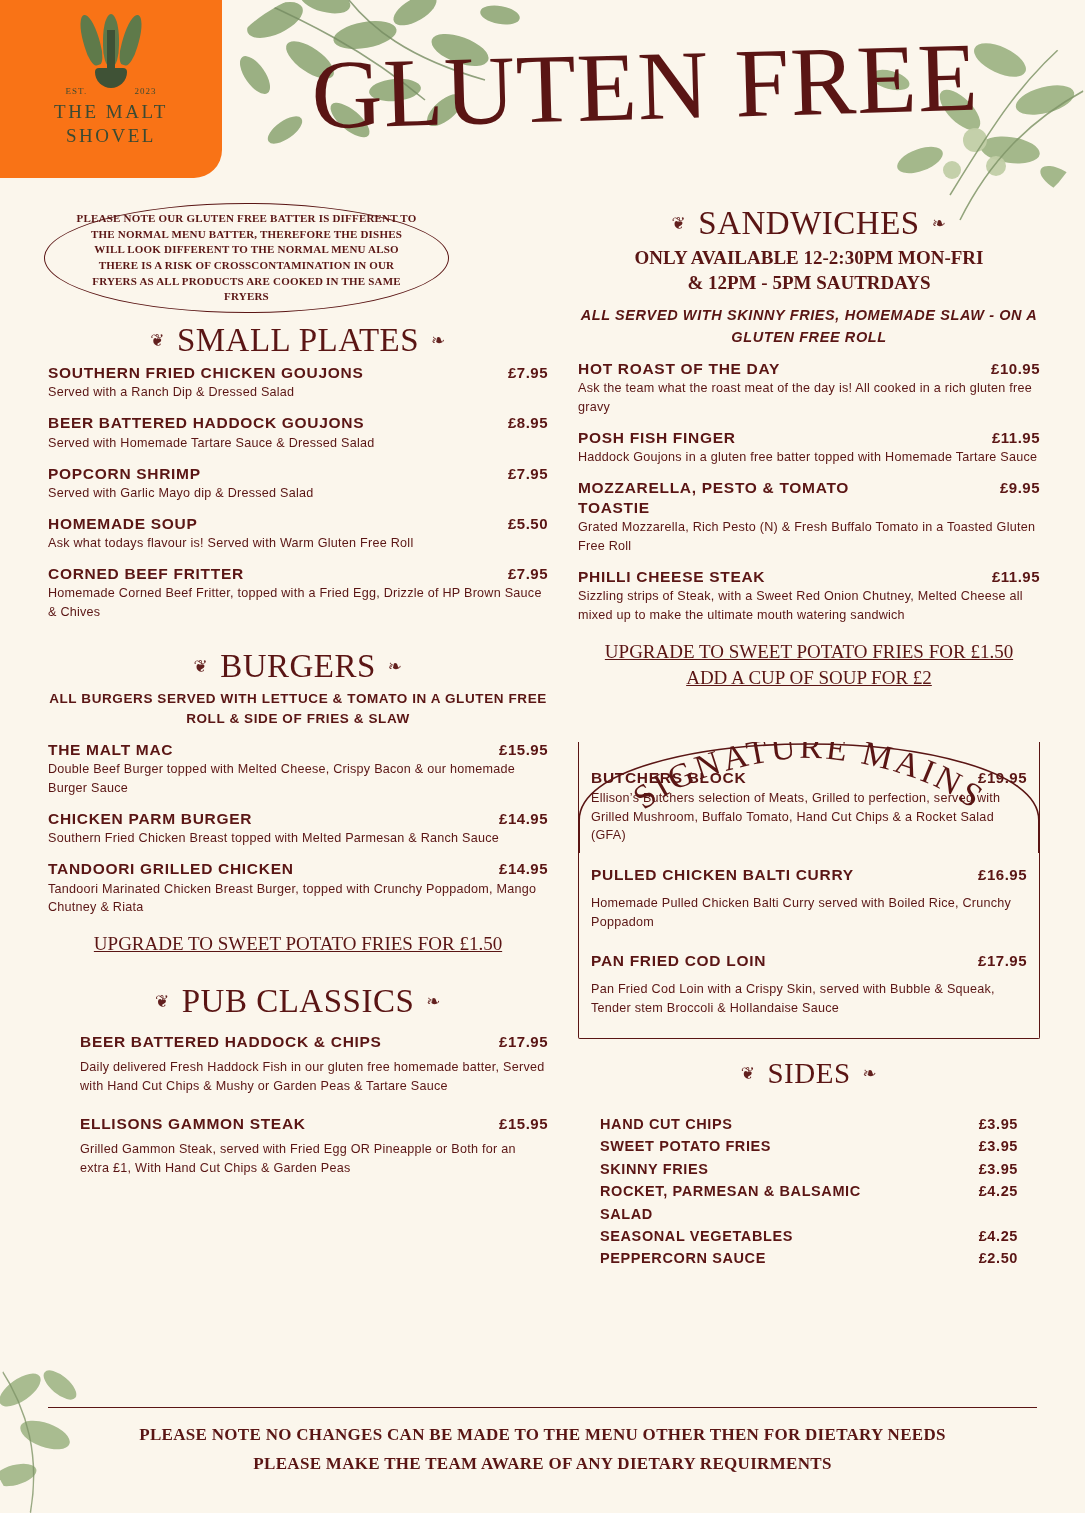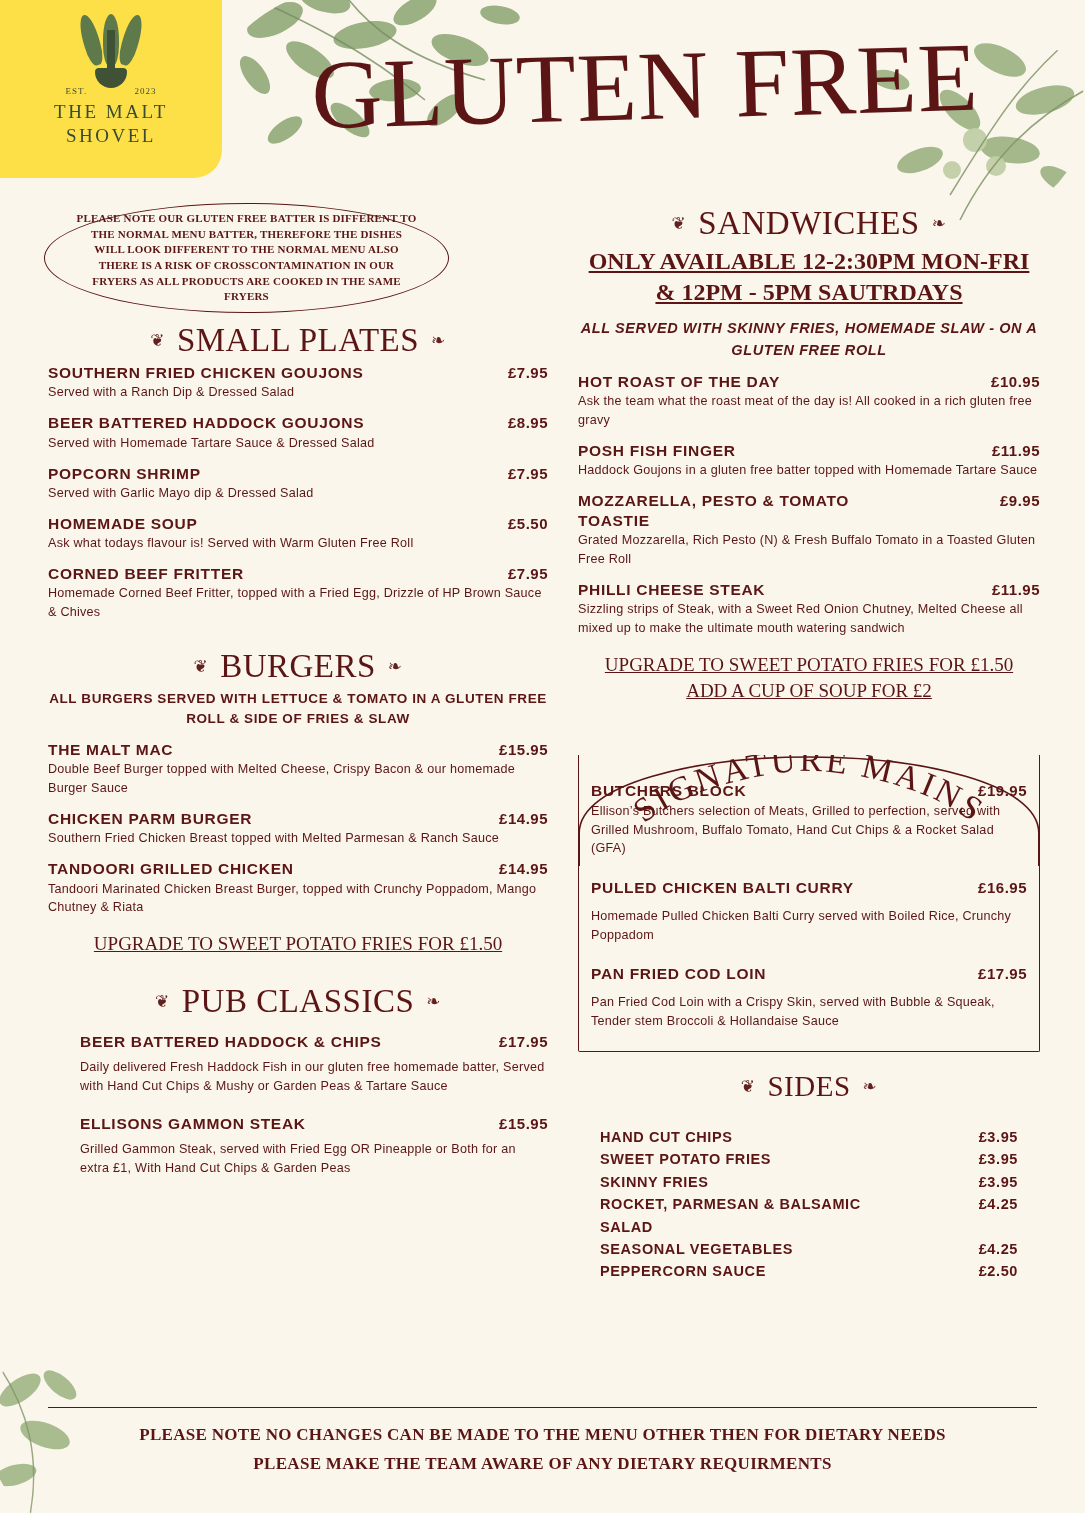--- a/index.html
+++ b/index.html
@@ -27,21 +27,21 @@
     border-radius: 50% 40% 55% 45%;
     opacity: .85;
     pointer-events: none;
   }
 
   
   .logo-box {
     position: absolute;
     left: 0; top: 0;
     width: 222px; height: 178px;
-    background: #fde047;
+    background: #f97316;
     border-bottom-right-radius: 28px;
     color: #3b4a33;
     text-align: center;
   }
   .logo-emblem {
     margin: 10px auto 2px;
     width: 104px; height: 78px;
     position: relative;
   }
   .logo-emblem .stalk {
@@ -151,22 +151,21 @@
     text-align: center;
     font-family: "Liberation Sans", sans-serif;
     font-weight: bold;
     font-size: 13.5px;
     letter-spacing: .6px;
     line-height: 1.5;
     margin: 2px 0 10px;
   }
   .subhead.serif {
     font-family: "Liberation Serif", serif;
-    font-size: 24px;
-    text-decoration: underline;
+    font-size: 19px;
     letter-spacing: 0;
     line-height: 1.3;
   }
 
   
   .item { margin-bottom: 11px; }
   .item-row {
     display: flex;
     align-items: baseline;
     justify-content: space-between;

